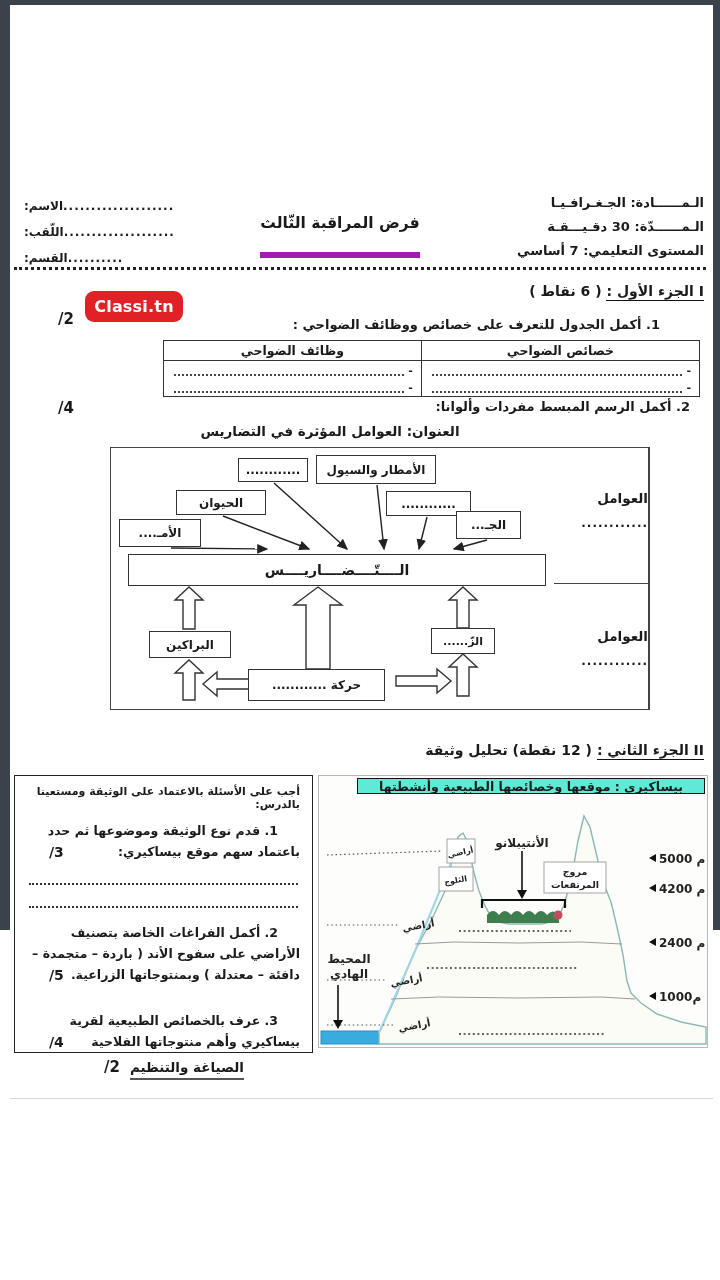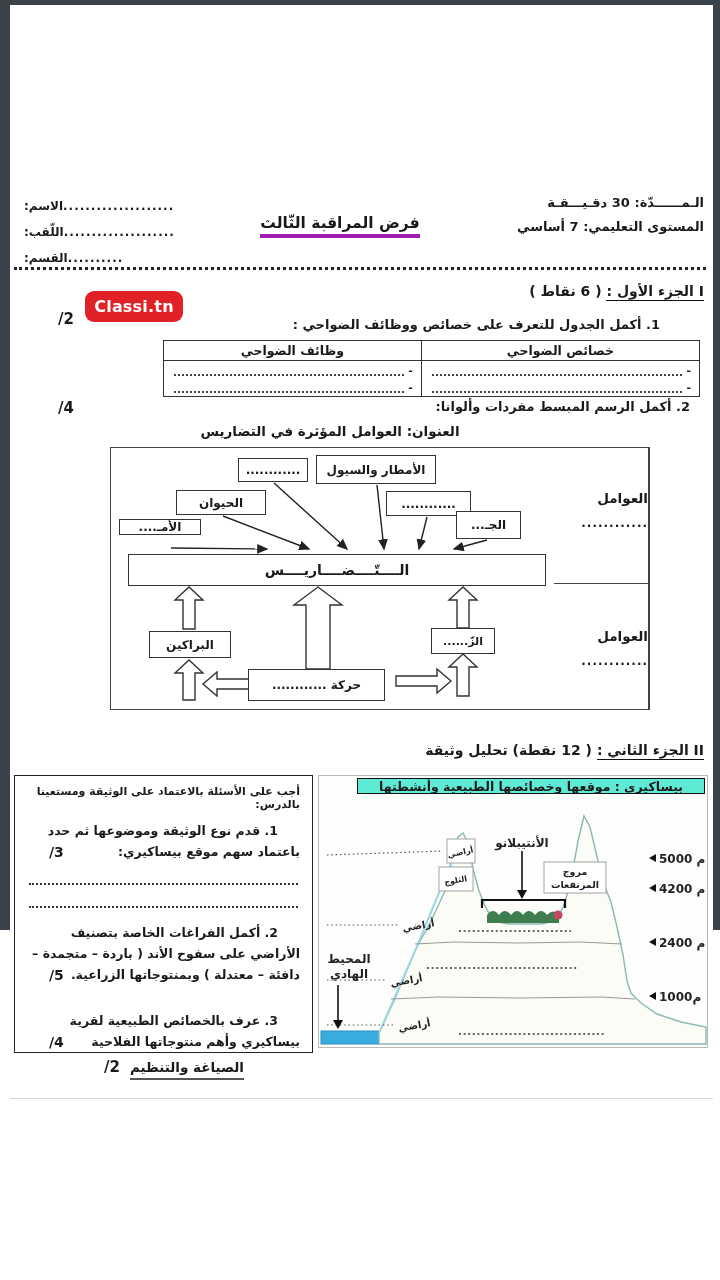--- a/index.html
+++ b/index.html
@@ -10,21 +10,21 @@
 
   
   .frame-top  { left:0; top:178; width:720px; height:5px;  background:#3a434c; }
   .frame-left { left:0; top:178; width:10px;  height:930px; background:#3a434c; }
   .frame-right{ left:713px; top:178; width:7px; height:930px; background:#3a434c; }
   .page-bottom-line { left:10px; top:1098px; width:703px; height:0; border-top:1.5px solid #d7d7d7; }
 
   
   .hdr-meta { right:16px; top:191px; width:260px; text-align:right; font-size:13px; line-height:24px; }
   .exam-title { left:225px; top:214px; width:230px; text-align:center; font-size:15.5px; }
-  .exam-title span { border-bottom:4px solid #a21caf; padding-bottom:2px; }
+  .exam-title span { border-bottom:6px solid #a21caf; padding-bottom:20px; }
   .student { left:24px; top:193px; width:175px; font-size:12px; line-height:26px; text-align:right; }
   .student .row { display:flex; flex-direction:row-reverse; align-items:center; }
   .student .lab { white-space:nowrap; }
   .student .dts { letter-spacing:1px; overflow:hidden; white-space:nowrap; }
   .separator { left:14px; top:267px; width:692px; height:0; border-top:3px dotted #222; }
 
   
   .part-head { text-align:right; font-size:14px; }
   .part-head .u { border-bottom:1.8px solid #111; padding-bottom:1px; }
   .p1-head { right:16px; top:283px; width:400px; }
@@ -82,20 +82,21 @@
 </style>
 </head>
 <body>
 
 <div class="abs frame-top"></div>
 <div class="abs frame-left"></div>
 <div class="abs frame-right"></div>
 <div class="abs page-bottom-line"></div>
 
 <div class="abs hdr-meta rtl">
+  <div>الـمــــــادة: الجـغـرافـيـا</div>
   <div>الـمــــــدّة: 30 دقـيـــقـة</div>
   <div>المستوى التعليمي: 7 أساسي</div>
 </div>
 <div class="abs exam-title rtl">
   <span>فرض المراقبة الثّالث</span>
 </div>
 <div class="abs student rtl">
   <div class="row">
     <span class="lab">الاسم:</span>
     <span class="dts">....................</span>
@@ -179,21 +180,21 @@
       <polygon points="346,248 346,219 338,219 352,206 366,219 358,219 358,248"></polygon>
       <polygon points="148,231 106,231 106,224 92,236 106,248 106,241 148,241"></polygon>
       <polygon points="285,228 326,228 326,221 340,233 326,245 326,238 285,238"></polygon>
     </g>
   </svg>
 
   <div class="dbox" style="left:127px; top:10px; width:70px; height:24px;">............</div>
   <div class="dbox" style="left:205px; top:7px;  width:120px; height:29px;">الأمطار والسيول</div>
   <div class="dbox" style="left:65px;  top:42px; width:90px;  height:25px;">الحيوان</div>
   <div class="dbox" style="left:275px; top:43px; width:85px;  height:25px;">............</div>
-  <div class="dbox" style="left:8px;   top:71px; width:82px;  height:16px;">الأمـ....</div>
+  <div class="dbox" style="left:8px;   top:71px; width:82px;  height:28px;">الأمـ....</div>
   <div class="dbox" style="left:345px; top:63px; width:65px;  height:28px;">الجـ...</div>
   <div class="dbox" style="left:17px; top:106px; width:418px; height:32px; font-size:14px;">الــــتّــــضــــاريــــس</div>
   <div class="dbox" style="left:38px;  top:183px; width:82px; height:27px;">البراكين</div>
   <div class="dbox" style="left:320px; top:180px; width:64px; height:26px; font-size:11px;">الزّ......</div>
   <div class="dbox" style="left:137px; top:221px; width:137px; height:32px;">حركة ............</div>
 
   <div class="factor-col">
     <div class="factor-cell fc-top">
       <div>العوامل</div>
       <div class="fdots">............</div>

